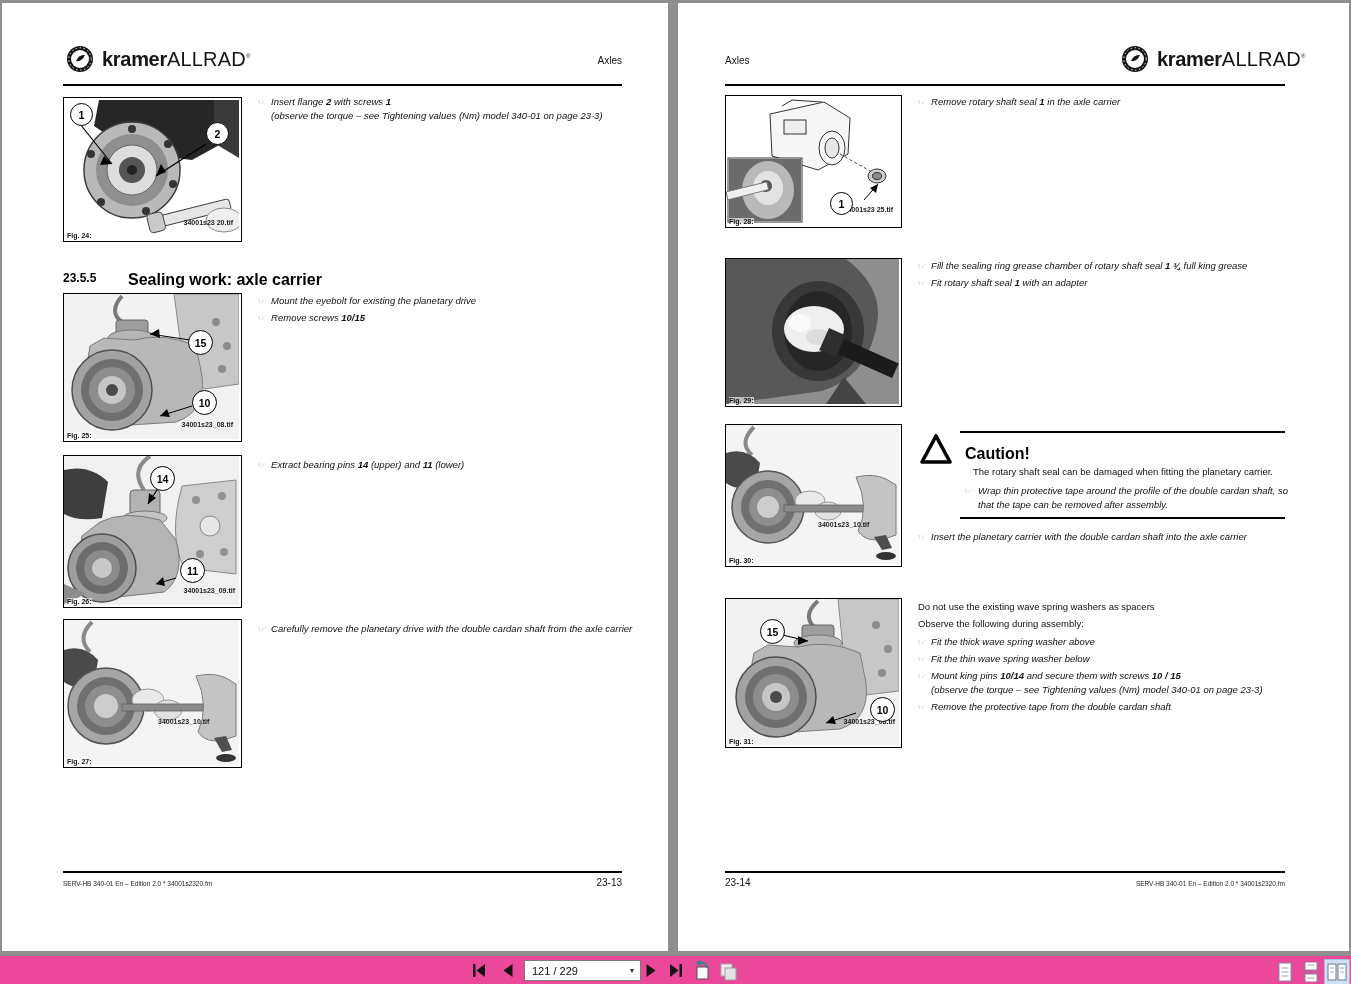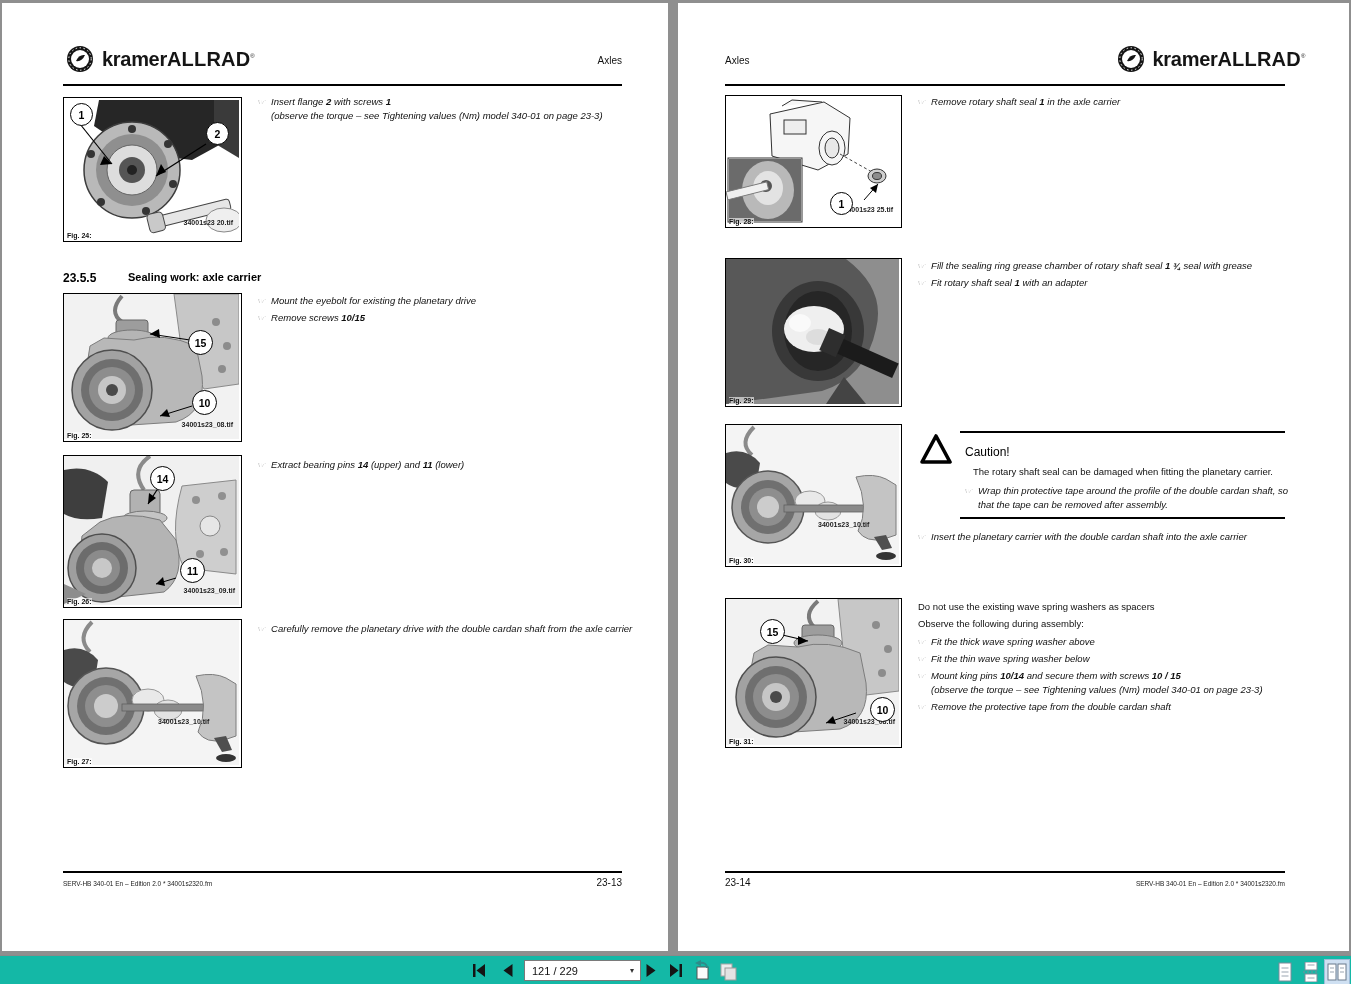--- a/index.html
+++ b/index.html
@@ -4,40 +4,40 @@
 <style>
   html,body{margin:0;padding:0;background:#909090;font-family:"Liberation Sans",sans-serif;}
   .viewer{position:relative;width:1351px;height:984px;background:#8f8f8f;overflow:hidden;}
   .page{position:absolute;top:3px;height:948px;background:#ffffff;}
   .abs{position:absolute;}
   .rule{position:absolute;background:#000;}
   .hdr-section{font-size:10px;color:#111;}
   .brand{display:flex;align-items:center;gap:8px;}
   .brand-text{font-size:20px;color:#151515;letter-spacing:-0.3px;white-space:nowrap;}
   .brand-text .bold{font-weight:bold;}
-  .brand-text .light{font-weight:bold;letter-spacing:0.2px;margin-top:32px;}
+  .brand-text .light{font-weight:normal;letter-spacing:0.2px;margin-top:32px;}
   .brand-reg{font-size:6px;vertical-align:super;}
   .figbox{position:absolute;border:1px solid #000;background:#fff;overflow:hidden;}
   .figcap{position:absolute;left:3px;bottom:2px;font-size:7px;font-weight:bold;color:#111;background:rgba(255,255,255,.6);}
   .figfile{position:absolute;font-size:7px;font-weight:bold;color:#1c1c1c;white-space:nowrap;}
   .callout{position:absolute;width:23px;height:23px;border:1.4px solid #000;border-radius:50%;background:#fff;
            display:flex;align-items:center;justify-content:center;font-size:10.5px;font-weight:bold;color:#000;z-index:3;}
   .step{position:absolute;display:flex;align-items:flex-start;font-style:italic;font-size:9.5px;color:#101010;line-height:1.45;}
   .step .hand{font-style:normal;font-size:9px;margin-right:5px;margin-top:0.5px;}
   .step .txt{white-space:nowrap;}
   .step .txt.wrap{white-space:normal;}
   .subline{position:absolute;font-style:italic;font-size:9.5px;color:#101010;white-space:nowrap;}
   .plain{position:absolute;font-style:normal;font-size:9.5px;color:#101010;white-space:nowrap;}
   .b{font-weight:bold;}
   .sec-num{position:absolute;font-size:12px;font-weight:bold;color:#000;}
-  .sec-title{position:absolute;font-size:11px;font-weight:bold;color:#000;}
-  .caution-title{position:absolute;font-size:12px;font-weight:normal;color:#000;}
+  .sec-title{position:absolute;font-size:16px;font-weight:bold;color:#000;}
+  .caution-title{position:absolute;font-size:16px;font-weight:bold;color:#000;}
   .footer-small{position:absolute;font-size:6.5px;color:#222;white-space:nowrap;}
   .footer-page{position:absolute;font-size:10px;color:#111;}
-  .toolbar{position:absolute;left:0;top:955px;width:1351px;height:29px;background:#14b8a6;border-top:1px solid #8a8a8a;box-sizing:border-box;}
+  .toolbar{position:absolute;left:0;top:955px;width:1351px;height:29px;background:#ec4899;border-top:1px solid #8a8a8a;box-sizing:border-box;}
   .tbtn{position:absolute;width:22px;height:22px;display:flex;align-items:center;justify-content:center;cursor:pointer;}
   .combo{position:absolute;left:524px;top:4px;width:108px;height:19px;background:#fff;border:1px solid #7a7a7a;
          display:flex;align-items:center;font-size:11px;color:#111;padding-left:7px;box-sizing:content-box;}
   .combo .caret{margin-left:auto;margin-right:6px;font-size:8px;color:#333;}
   .viewmode{position:absolute;top:3px;width:24px;height:24px;display:flex;align-items:center;justify-content:center;cursor:pointer;border:1px solid transparent;}
   .viewmode.selected{background:#cfe0f2;border:1px solid #9fbcd8;}
   svg{display:block;}
 </style>
 </head>
 <body>
@@ -258,21 +258,21 @@
         <g transform="rotate(24 130 92)">
           <rect x="104" y="86" width="70" height="16" fill="#1b1b1b"></rect>
           <rect x="96" y="82" width="18" height="24" fill="#2e2e2e"></rect>
         </g>
         <path d="M118,118 L140,145 L100,145 Z" fill="#444"></path>
       </svg>
       <div class="figcap">Fig. 29:</div>
     </div>
     <div class="step" style="left:240px;top:256px;">
       <span class="hand">☞</span>
-      <span class="txt"><span>Fill the sealing ring grease chamber of rotary shaft seal </span><span class="b">1 ¾</span><span> seal with grease</span></span>
+      <span class="txt"><span>Fill the sealing ring grease chamber of rotary shaft seal </span><span class="b">1 ¾</span><span> full king grease</span></span>
     </div>
     <div class="step" style="left:240px;top:273px;">
       <span class="hand">☞</span>
       <span class="txt"><span>Fit rotary shaft seal </span><span class="b">1</span><span> with an adapter</span></span>
     </div>
 
     <div class="figbox" style="left:47px;top:421px;width:175px;height:141px;">
       <svg width="173" height="139" viewBox="0 0 173 139">
         <rect x="0" y="0" width="173" height="139" fill="#f4f4f4"></rect>
         <path d="M28,2 q-16,16 -2,28" fill="none" stroke="#8a8a8a" stroke-width="4"></path>

